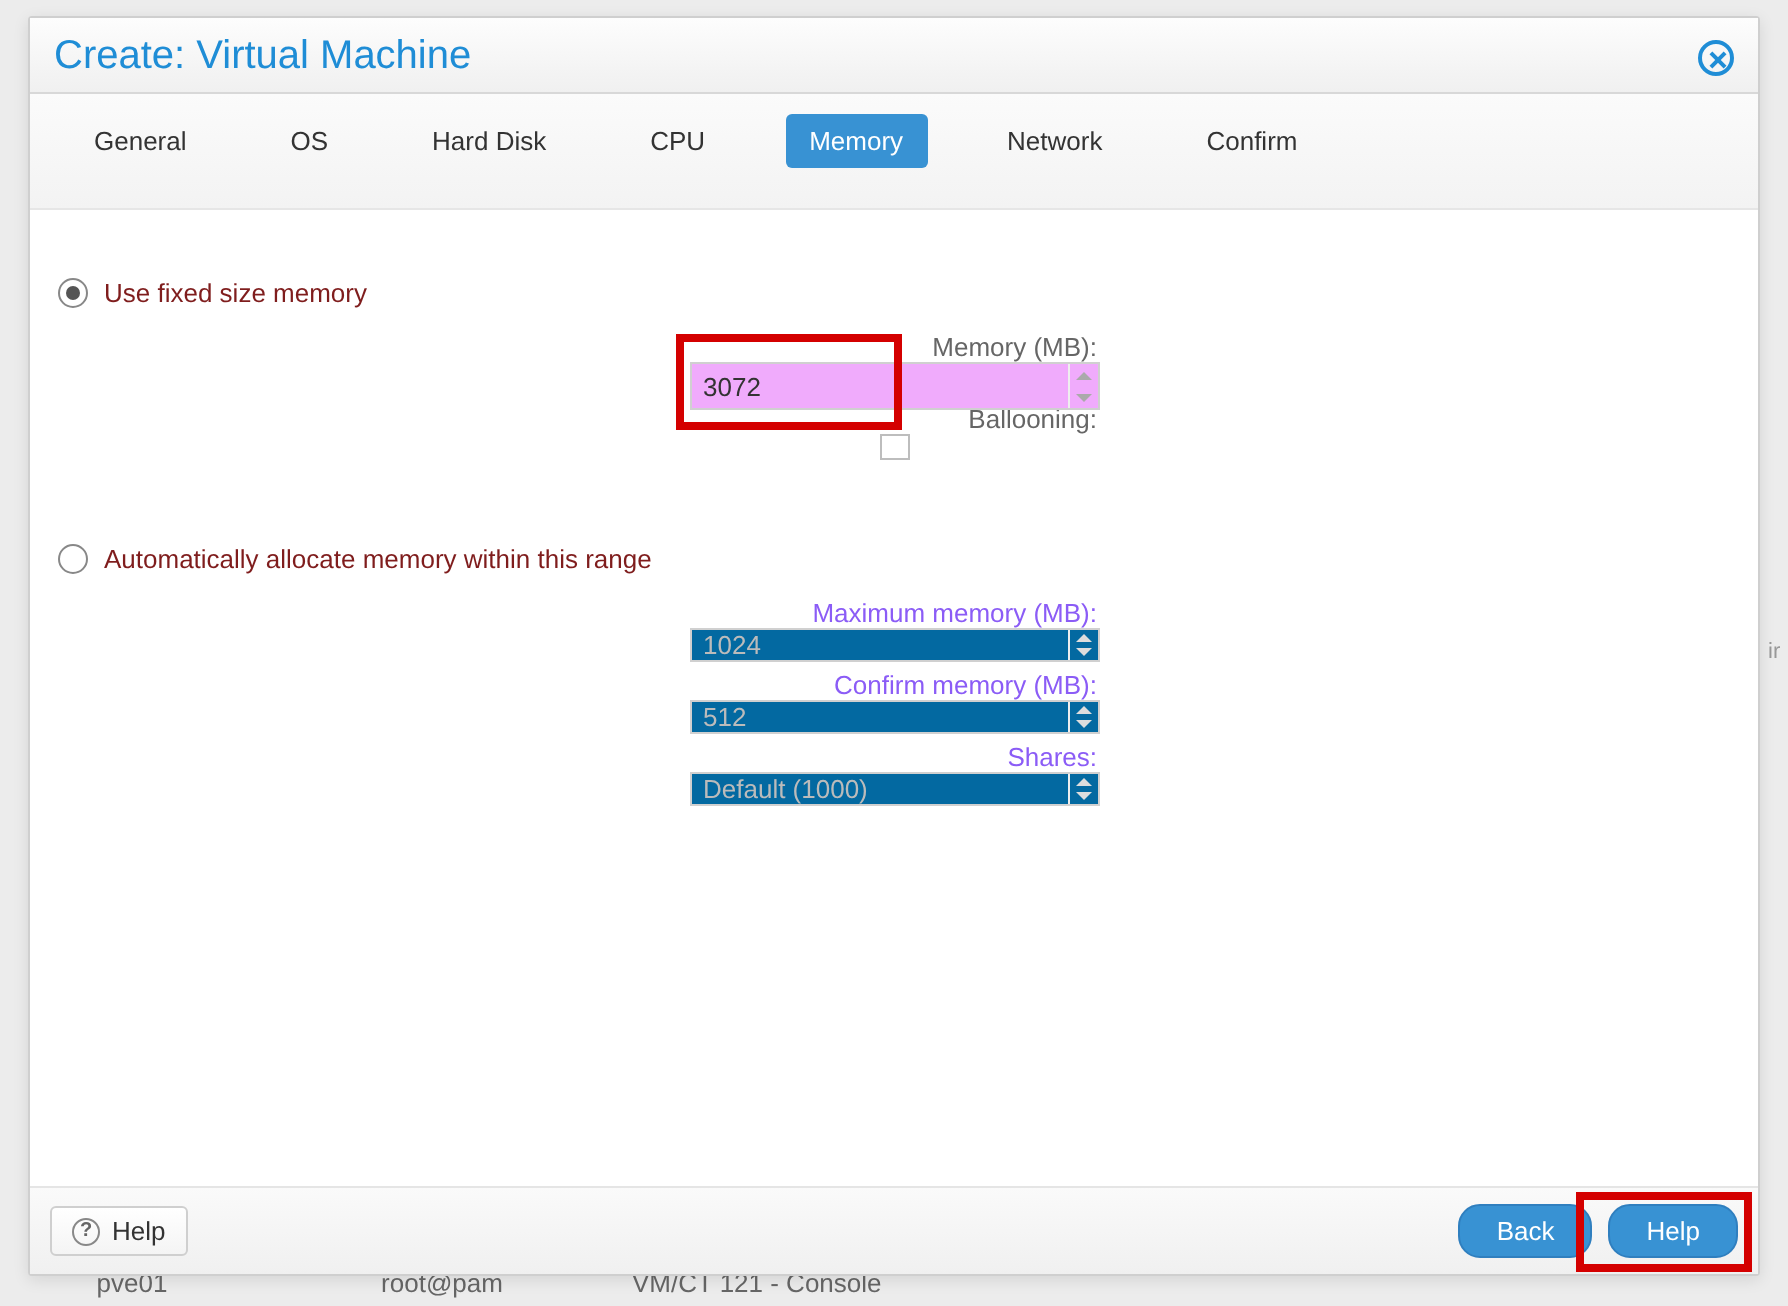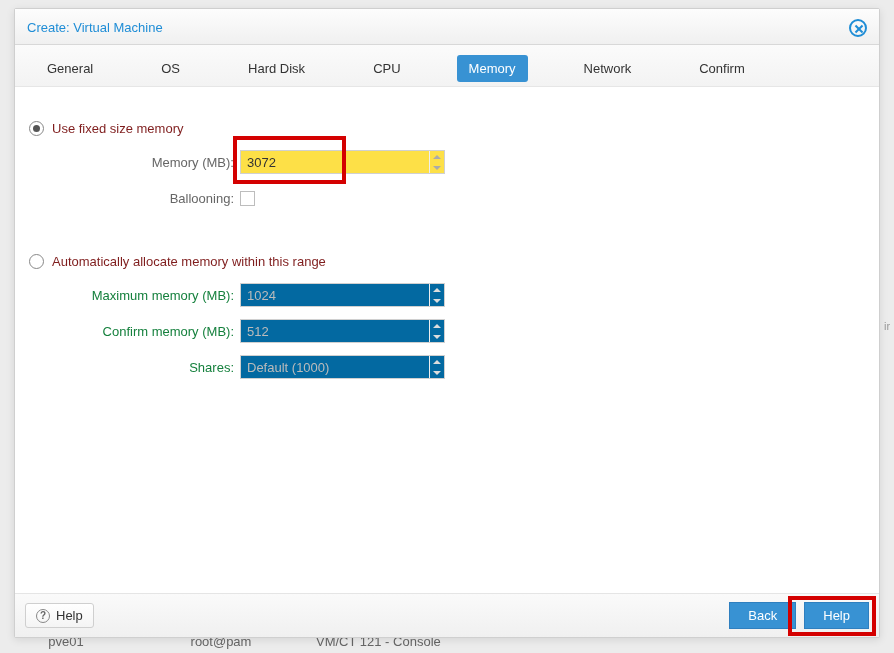--- a/index.html
+++ b/index.html
@@ -45,42 +45,42 @@
     background: linear-gradient(#fdfdfd,#f0f0f0);
     border-bottom: 1px solid #d8d8d8;
     padding: 8px 12px 6px 12px;
     display: flex;
     align-items: center;
     justify-content: space-between;
     min-height: 36px;
   }
   .dialog-title {
     color: #1f8dd6;
-    font-size: 13px;
+    font-size: 20px;
   }
   .close-btn {
     width: 18px; height: 18px;
     border: 2px solid #1f8dd6;
     border-radius: 50%;
     position: relative;
     cursor: pointer;
   }
   .close-btn::before, .close-btn::after {
     content:""; position:absolute; left:3px; top:7px;
     width:10px; height:2px; background:#1f8dd6;
   }
   .close-btn::before{ transform: rotate(45deg); }
   .close-btn::after{ transform: rotate(-45deg); }
 
   .tabbar {
     background: linear-gradient(#fbfbfb,#f3f3f3);
     border-bottom: 1px solid #e6e6e6;
-    padding: 10px 20px 4px 20px;
-    display: flex;
-    gap: 44px;
+    padding: 10px 20px 20px 20px;
+    display: flex;
+    gap: 28px;
     align-items: center;
   }
   .tab {
     color: #333;
     padding: 6px 12px;
     cursor: pointer;
     border-radius: 3px;
     font-size: 13px;
   }
   .tab.active {
@@ -113,33 +113,34 @@
     content:""; position:absolute;
     left:3px; top:3px; width:7px; height:7px;
     background:#555; border-radius:50%;
   }
 
   .form-row {
     display: flex;
     align-items: center;
     margin: 0 0 8px 0;
     height: 28px;
+    flex-direction: column;
   }
   .form-label {
     width: 215px;
     text-align: right;
     color: #666;
     padding-right: 6px;
   }
-  .form-label.disabled { color: #15803d; }
+  .form-label.disabled { color: #8b5cf6; }
 
   .spinner {
     width: 205px; height: 24px;
     border: 1px solid #d0d0d0;
-    background: #fde047;
+    background: #f0abfc;
     display: flex;
     align-items: stretch;
     position: relative;
   }
   .spinner.disabled { background:#0369a1; }
   .spinner input {
     flex: 1; border: none; outline: none;
     padding: 0 6px;
     font-size: 13px;
     color: #333;
@@ -196,21 +197,21 @@
     width:14px;height:14px;border:1px solid #888;border-radius:50%;
     display:flex;align-items:center;justify-content:center;
     font-size:10px;font-weight:bold;color:#666;
   }
   .spacer { flex:1; }
   .btn {
     border:1px solid #2f7fbf;
     background:#3892d3;
     color:#fff;
     padding:5px 18px;
-    border-radius:0;
+    border-radius:11px;
     cursor:pointer;
     margin-left:8px;
     font-size:13px;
   }
 
   .highlight-next {
     position:absolute; border:4px solid #d40000;
     right:3px; top:2px; width:88px; height:40px;
     pointer-events:none;
   }

